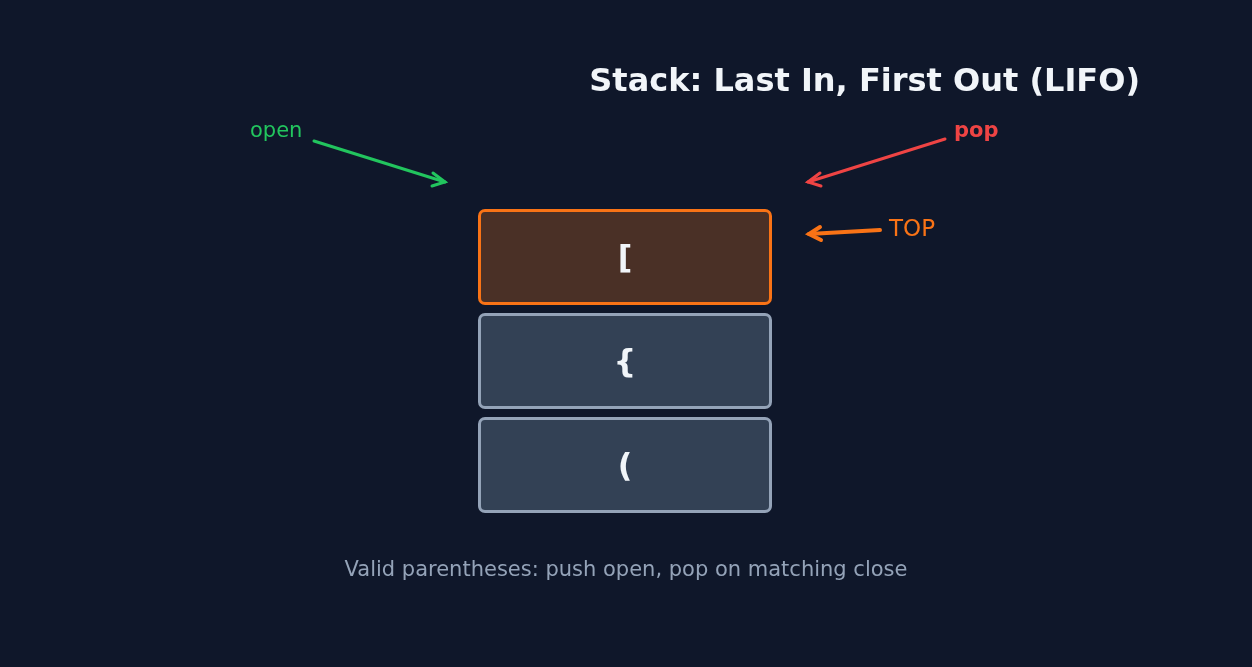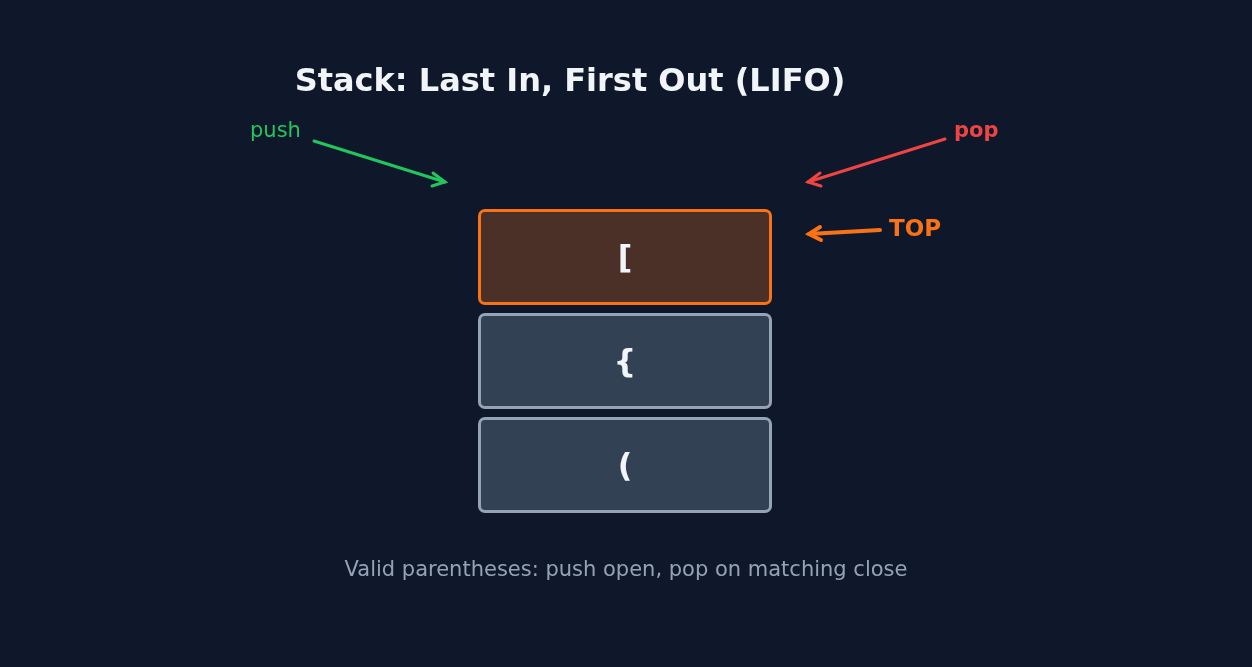--- a/index.html
+++ b/index.html
@@ -5,34 +5,34 @@
     html, body { margin: 0; padding: 0; }
     body {
       width: 1252px; height: 667px;
       background: #0f172a;
       position: relative;
       overflow: hidden;
       font-family: "DejaVu Sans", sans-serif;
     }
     .title {
       position: absolute; left: 0; top: 60px; width: 1140px;
-      text-align: center;
+      text-align: right;
       color: #f1f5f9;
       font-weight: bold;
       font-size: 32px;
       line-height: 40px;
     }
     .label {
       position: absolute;
       font-size: 21px;
       line-height: 26px;
     }
     .push-label { left: 250px; top: 117px; color: #22c55e; }
     .pop-label { left: 954px; top: 117px; color: #ef4444; font-weight: bold; }
-    .top-label { left: 889px; top: 215px; color: #f97316; font-weight: bold; font-size: 23px; }
+    .top-label { left: 889px; top: 215px; color: #f97316; font-weight: normal; font-size: 23px; }
     .arrows { position: absolute; left: 0; top: 0; width: 1252px; height: 667px; pointer-events: none; }
     .stack-item {
       position: absolute;
       left: 478px; width: 294px; height: 96px;
       border-radius: 7px;
       box-sizing: border-box;
       display: flex; align-items: center; justify-content: center;
       color: #f1f5f9;
       font-weight: bold;
       font-size: 32px;
@@ -47,21 +47,21 @@
       color: #94a3b8;
       font-size: 21px;
       line-height: 28px;
     }
   </style>
 </head>
 <body>
 
 <div class="title">Stack: Last In, First Out (LIFO)</div>
 
-<div class="label push-label">push</div>
+<div class="label push-label">open</div>
 <div class="label pop-label">pop</div>
 <div class="label top-label">TOP</div>
 
 <svg class="arrows" viewBox="0 0 1252 667">
   <g stroke="#22c55e" stroke-width="3" stroke-linecap="round" fill="none">
     <line x1="314" y1="141" x2="445" y2="182"></line>
     <polyline points="433,173 445,182 432,186"></polyline>
   </g>
   <g stroke="#ef4444" stroke-width="3" stroke-linecap="round" fill="none">
     <line x1="945" y1="139" x2="808" y2="182"></line>

